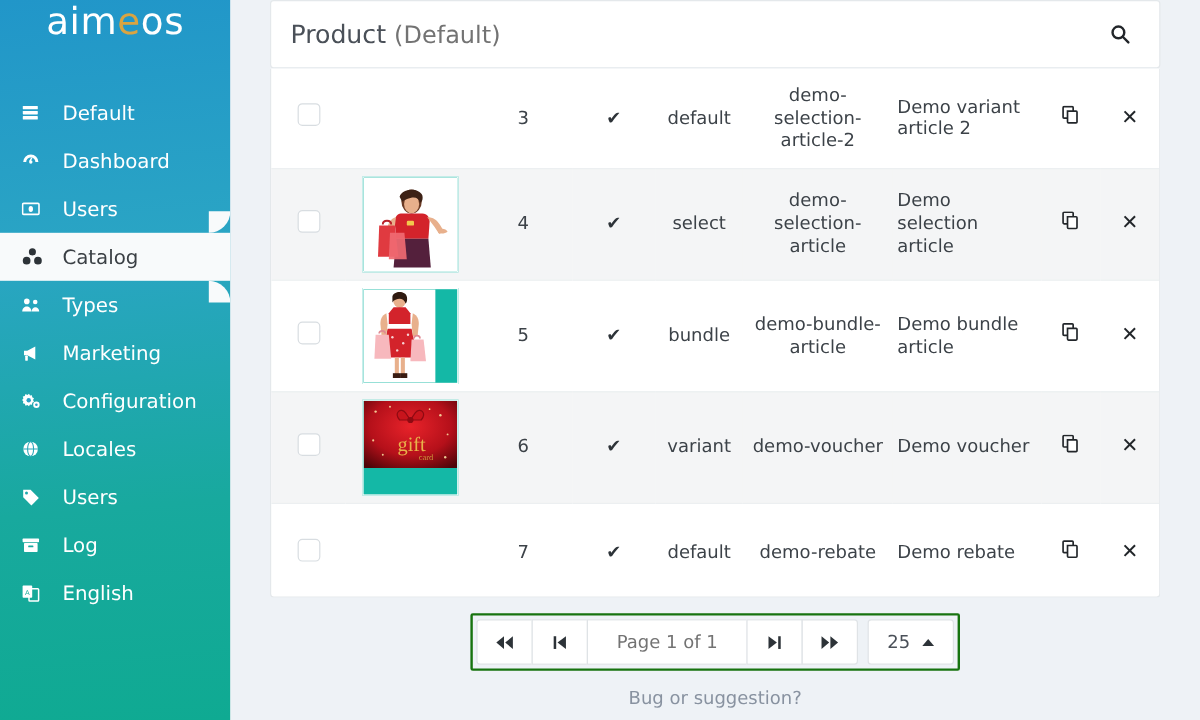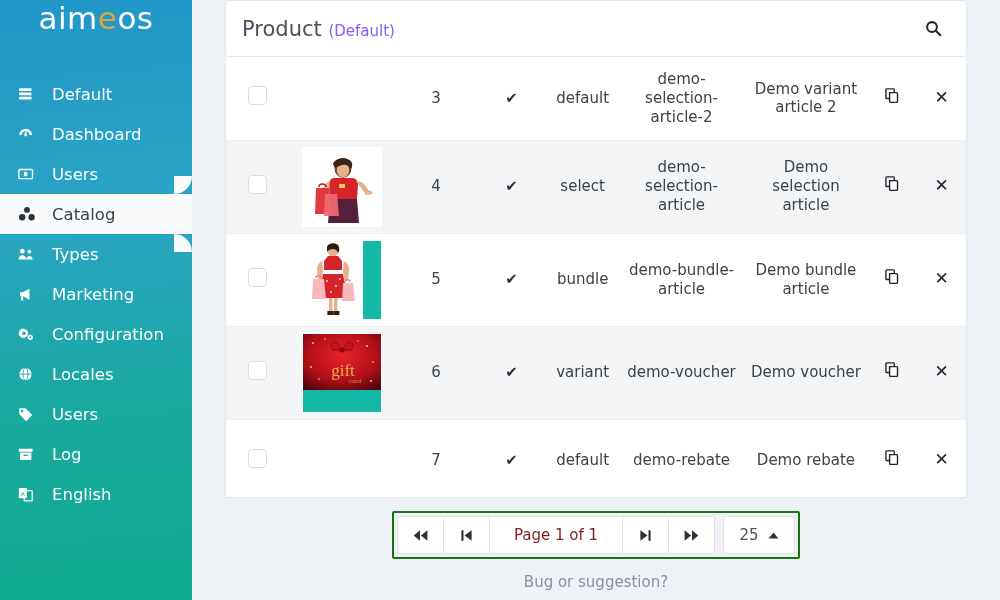--- a/index.html
+++ b/index.html
@@ -73,21 +73,21 @@
     display: flex; align-items: center;
     padding: 0 16px 0 16px;
     border-bottom: 1px solid #e4e8eb;
     background: #fff;
     border-top-left-radius: 3px; border-top-right-radius: 3px;
   }
   .panel-title {
     font-size: 21px; color: #4a5058; font-weight: 400;
     font-family: "DejaVu Sans", sans-serif;
   }
-  .panel-title .sub { font-size: 15px; color: #8b5cf6; }
+  .panel-title .sub { font-size: 20px; color: #737373; }
   .head-spacer { flex: 1; }
   .search-btn {
     width: 34px; height: 34px; display: flex; align-items: center; justify-content: center;
     cursor: pointer; color: #22262a;
   }
 
   .table-card {
     background: #fff;
     border: 1px solid #e4e8eb; border-top: none;
     border-bottom-left-radius: 3px; border-bottom-right-radius: 3px;
@@ -106,21 +106,21 @@
   tr.row { border-bottom: 1px solid #eceff1; }
   tr.row.alt { background: #f4f5f6; }
   tr.row.alt td { background: #f4f5f6; }
 
   .c-chk   { width: 56px;  text-align: center; }
   .c-img   { width: 96px;  text-align: center; }
   .c-id    { width: 74px;  text-align: center; }
   .c-stat  { width: 62px;  text-align: center; }
   .c-type  { width: 66px;  text-align: center; }
   .c-code  { width: 112px; text-align: center; }
-  .c-label { width: 112px; text-align: center; }
+  .c-label { width: 112px; }
   .c-copy  { width: 44px;  text-align: center; }
   .c-del   { width: 44px;  text-align: center; }
 
   .chk {
     display: inline-block; width: 19px; height: 19px;
     border: 1px solid #d8dde1; border-radius: 4px; background: #fff;
     cursor: pointer;
   }
   .thumb {
     display: inline-block; width: 80px; height: 80px;
@@ -146,21 +146,21 @@
   .pbtn {
     height: 38px; min-width: 47px;
     background: #fff; border: 1px solid #dfe3e6;
     display: inline-flex; align-items: center; justify-content: center;
     color: #4a5058; font-size: 14px; cursor: pointer;
     margin-left: -1px;
     font-family: "DejaVu Sans", sans-serif;
   }
   .btn-group .pbtn:first-child { margin-left: 0; border-top-left-radius:3px; border-bottom-left-radius:3px;}
   .btn-group .pbtn:last-child { border-top-right-radius:3px; border-bottom-right-radius:3px;}
-  .pbtn.pagetxt { min-width: 134px; font-size: 15px; color: #7f1d1d; }
+  .pbtn.pagetxt { min-width: 134px; font-size: 15px; color: #737373; }
   .pbtn svg { display: block; }
   .perpage {
     height: 38px; min-width: 72px; padding: 0 12px;
     background: #fff; border: 1px solid #dfe3e6; border-radius: 3px;
     display: inline-flex; align-items: center; justify-content: center; gap: 9px;
     font-size: 15px; color: #4a5058; cursor: pointer;
     font-family: "DejaVu Sans", sans-serif;
   }
   .footer-note {
     text-align: center; margin-top: 14px;

